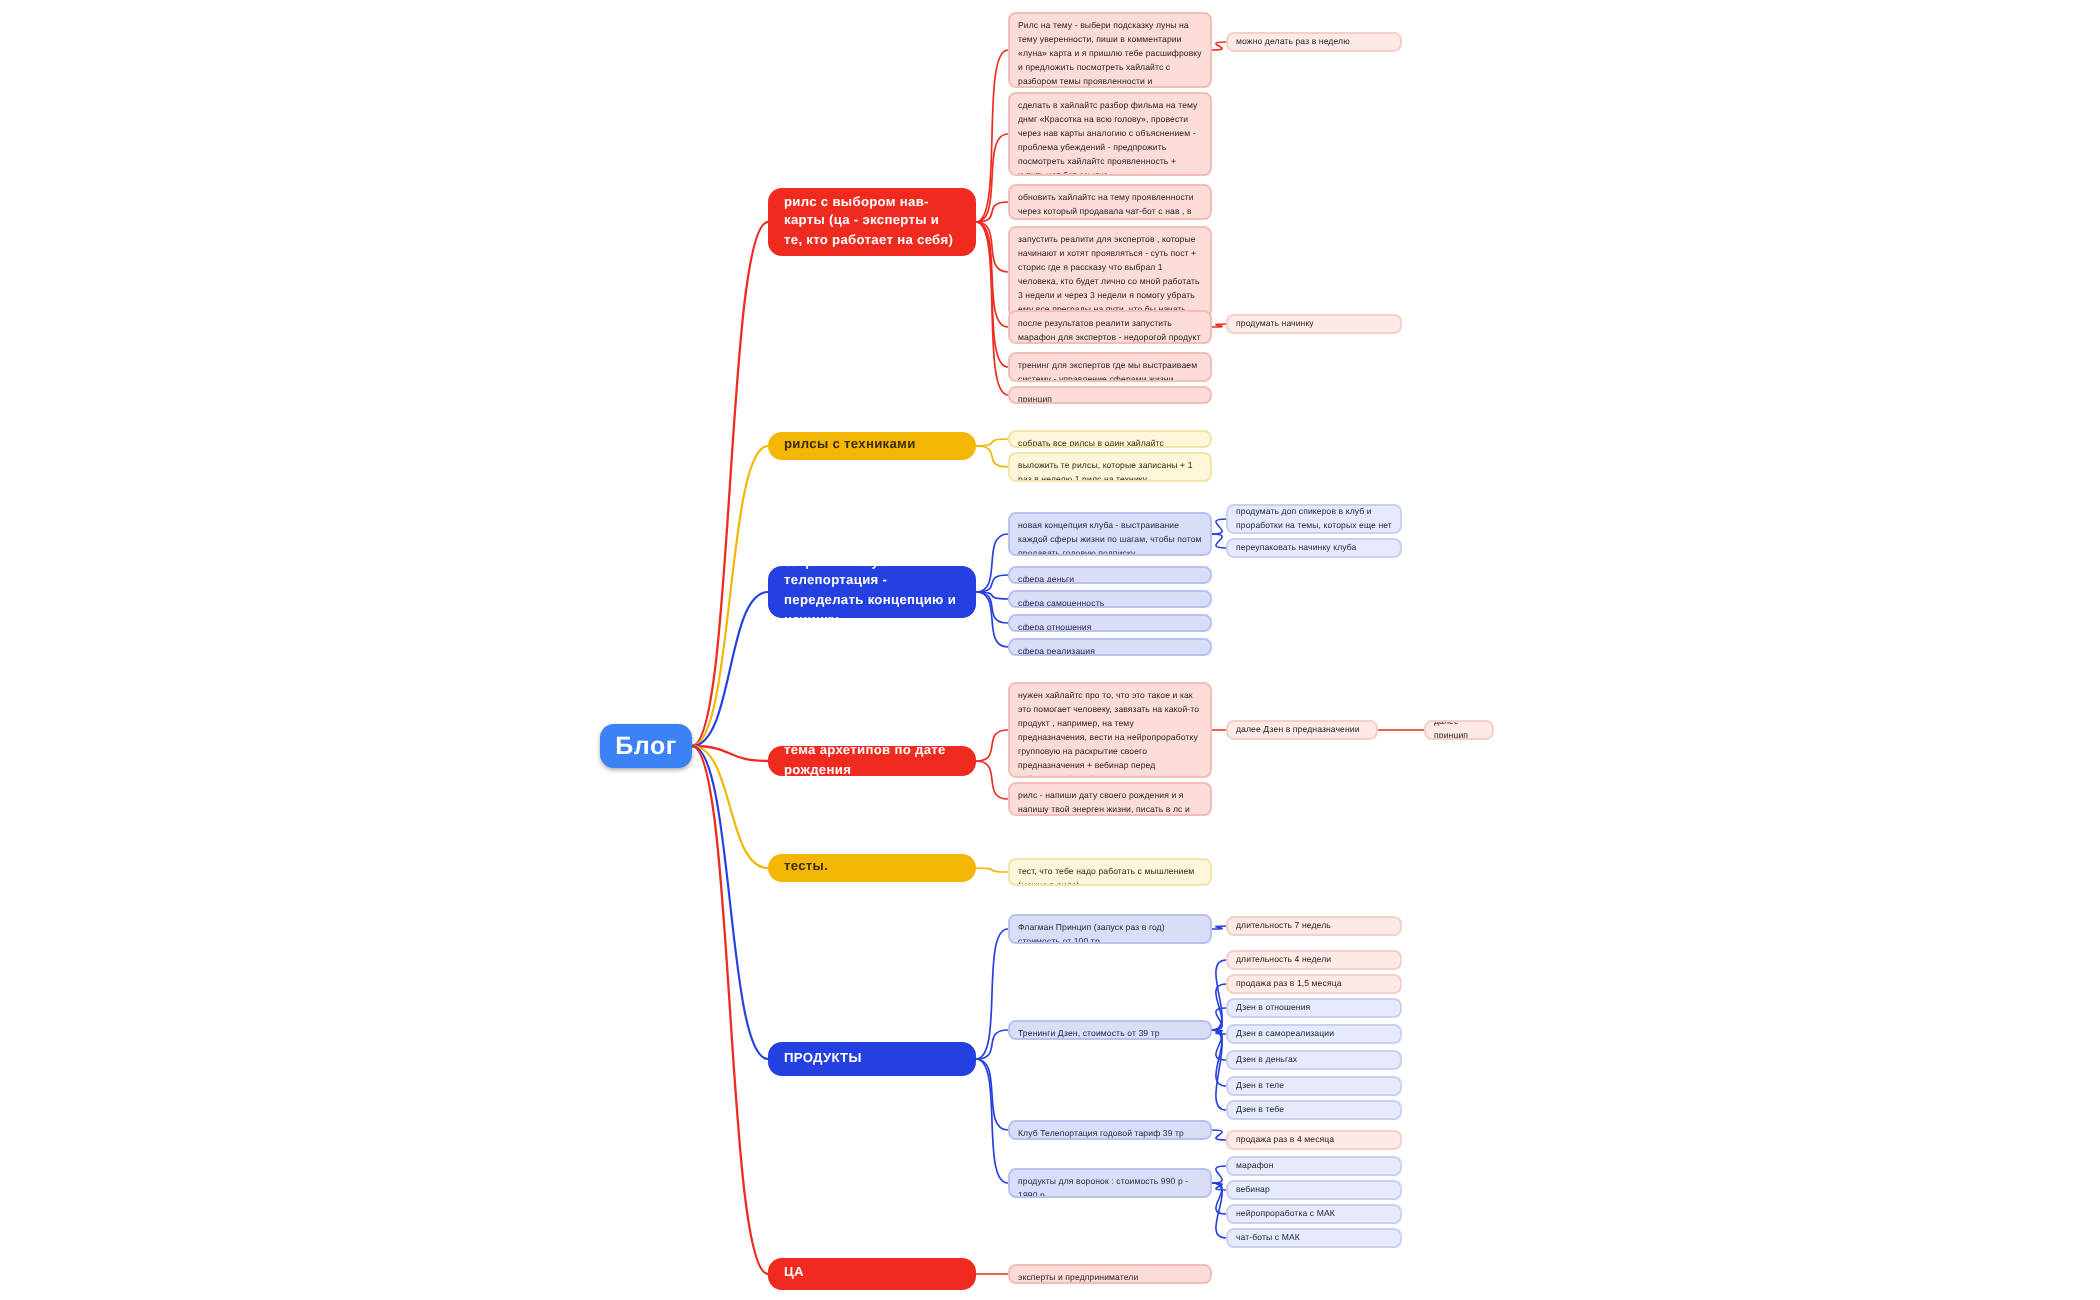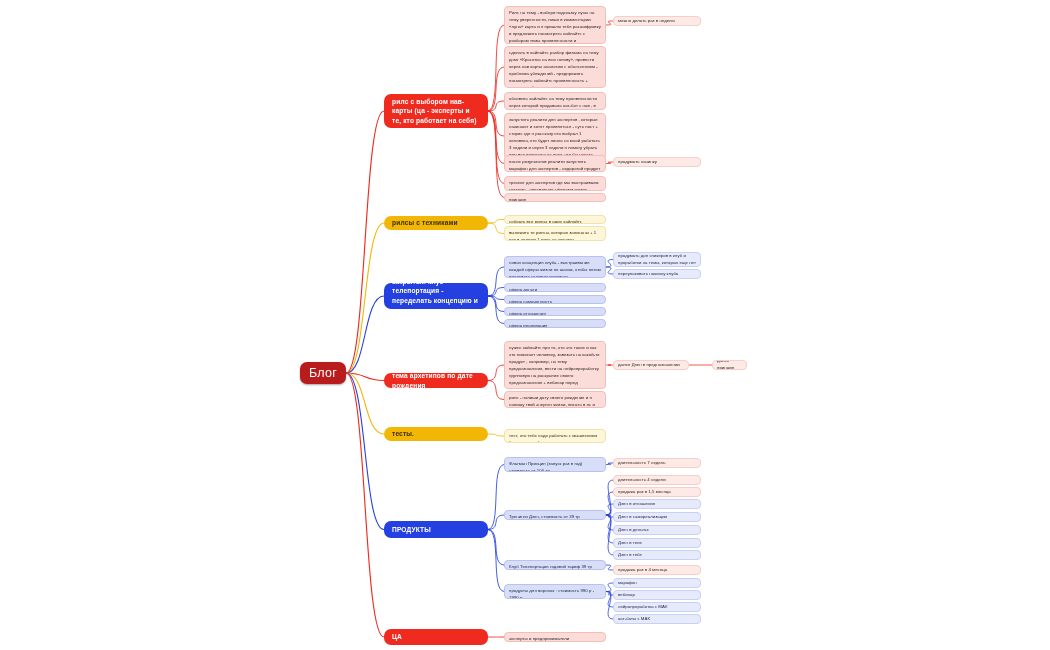--- a/index.html
+++ b/index.html
@@ -7,22 +7,22 @@
     width:1050px;height:650px;position:relative;overflow:hidden;
     font-family:"Liberation Sans","DejaVu Sans",sans-serif;
     -webkit-font-smoothing:antialiased;
   }
   #canvas{position:absolute;inset:0;width:1050px;height:650px;}
   #links{position:absolute;left:0;top:0;width:1050px;height:650px;pointer-events:none;}
   .node{position:absolute;box-sizing:border-box;}
 
   
   .root{
-    background:#b91c1c;color:#ffffff;border-radius:7px;
-    font-size:12.5px;font-weight:400;letter-spacing:.3px;
+    background:#3b82f6;color:#ffffff;border-radius:7px;
+    font-size:12.5px;font-weight:700;letter-spacing:.3px;
     display:flex;align-items:center;justify-content:center;
     box-shadow:0 1px 2px rgba(0,0,0,.35);
   }
 
   
   .b1{
     border-radius:7px;color:#ffffff;font-weight:700;
     font-size:6.6px;line-height:1.45;letter-spacing:.15px;
     display:flex;align-items:center;
     padding:4px 8px;box-sizing:border-box;

